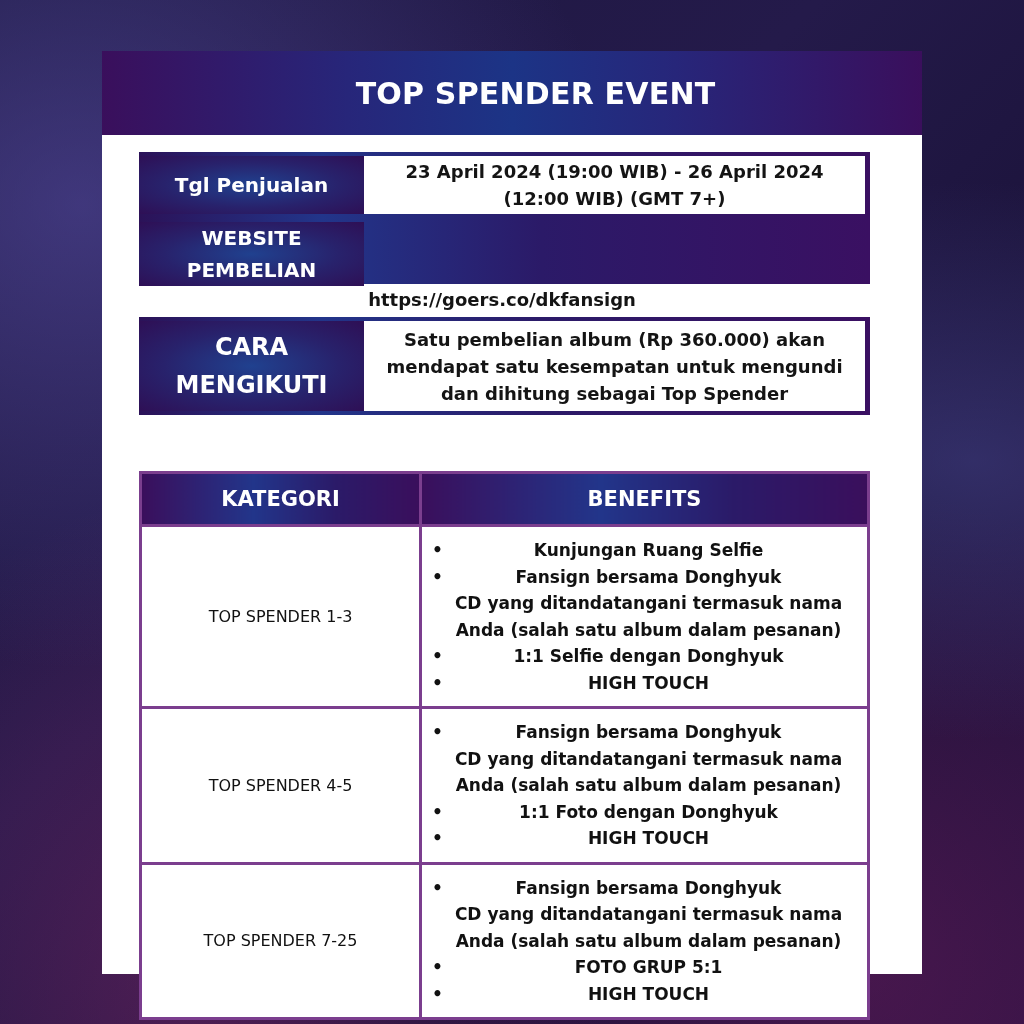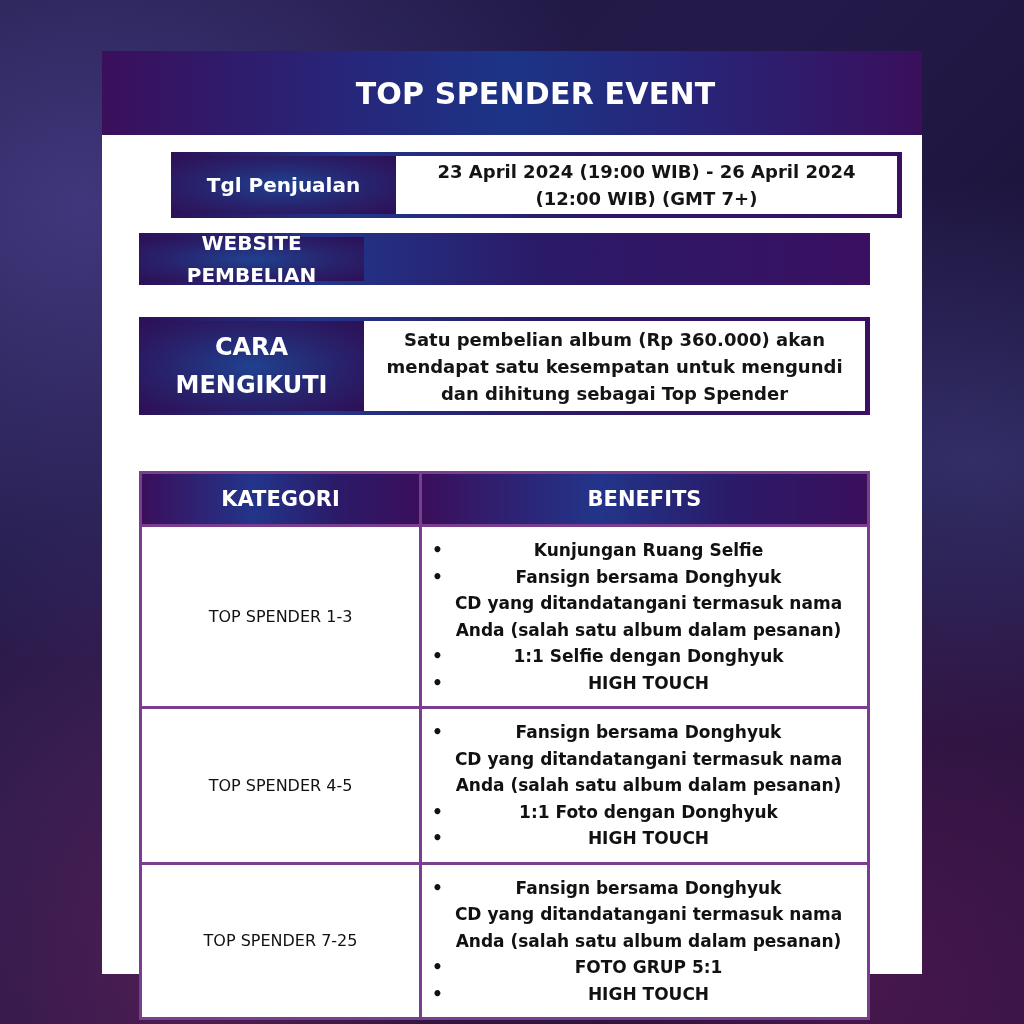--- a/index.html
+++ b/index.html
@@ -53,22 +53,22 @@
       flex: 1;
       background: #ffffff;
       display: flex; align-items: center; justify-content: center;
       text-align: center;
       color: #141414;
       font-weight: bold;
       font-size: 18px;
       line-height: 1.5;
       padding: 0 8px;
     }
-    .row-date { top: 101px; height: 66px; margin-left: 32px; }
-    .row-web { top: 182px; height: 52px; }
+    .row-date { top: 101px; height: 66px; }
+    .row-web { top: 167px; height: 66px; flex-direction: column; }
     .row-how { top: 266px; height: 98px; }
     .row-how .info-label { font-size: 24px; }
 
     .benefit-table {
       position: absolute;
       left: 37px; top: 380px;
       width: 731px;
       border-collapse: collapse;
       border: 3px solid #7b3e8e;
       margin-top: 40px;
@@ -122,20 +122,21 @@
     <h1 class="card-title">TOP SPENDER EVENT</h1>
   </div>
 
   <div class="info-row row-date">
     <div class="info-label">Tgl Penjualan</div>
     <div class="info-value">23 April 2024 (19:00 WIB) - 26 April 2024 (12:00 WIB) (GMT 7+)</div>
   </div>
 
   <div class="info-row row-web">
     <div class="info-label">WEBSITE PEMBELIAN</div>
+    <div class="info-value">https://goers.co/dkfansign</div>
   </div>
 
   <div class="info-row row-how">
     <div class="info-label">CARA MENGIKUTI</div>
     <div class="info-value">Satu pembelian album (Rp 360.000) akan mendapat satu kesempatan untuk mengundi dan dihitung sebagai Top Spender</div>
   </div>
 
   <table class="benefit-table">
     <thead>
       <tr>

